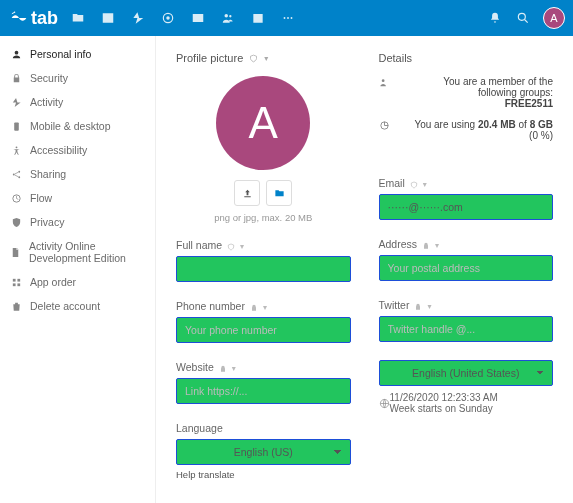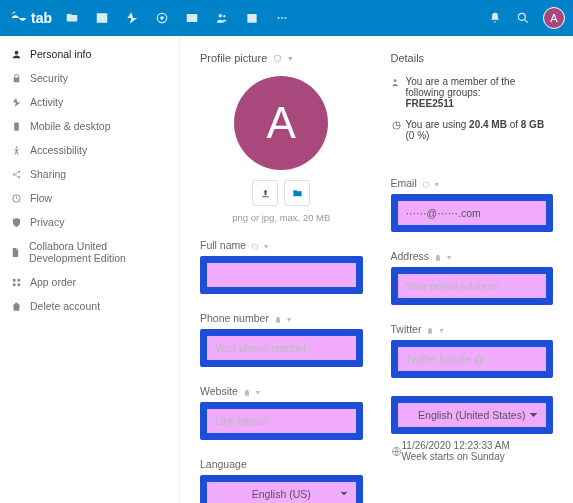--- a/index.html
+++ b/index.html
@@ -1,50 +1,50 @@
 <!DOCTYPE html>
 <html><head>
 <meta charset="utf-8">
 <style>
 * { box-sizing: border-box; margin: 0; padding: 0; font-family: -apple-system, BlinkMacSystemFont, "Segoe UI", Arial, sans-serif; }
 body { background: #fff; font-size: 11px; color: #333; }
 .topbar { height: 36px; background: #0082c9; display: flex; align-items: center; padding: 0 8px; color: #fff; }
 .logo { display: flex; align-items: center; margin-right: 6px; }
 .logo svg { width: 22px; height: 22px; fill: #fff; }
-.logo-text { font-size: 14px; font-weight: 600; color: #fff; margin-left: 1px; }
+.logo-text { font-size: 18px; font-weight: 600; color: #fff; margin-left: 1px; }
 .top-icons { display: flex; gap: 2px; }
 .tico { width: 28px; height: 28px; display: flex; align-items: center; justify-content: center; opacity: .85; cursor: pointer; }
 .tico svg { width: 14px; height: 14px; fill: #fff; }
 .tspacer { flex: 1; }
 .avatar-top { width: 22px; height: 22px; border-radius: 50%; background: #a9487d; color: #fff; display: flex; align-items: center; justify-content: center; font-size: 11px; margin-left: 6px; cursor: pointer; border: 1px solid #fff; }
 .wrap { display: flex; height: calc(503px - 36px); }
-.sidebar { width: 180px; border-right: 1px solid #eee; padding: 6px 0; }
+.sidebar { width: 156px; border-right: 1px solid #eee; padding: 6px 0; }
 .side-item { display: flex; align-items: center; padding: 6px 10px; gap: 8px; color: #6a6a6a; font-size: 10.5px; cursor: pointer; }
 .side-item.active { color: #222; font-weight: 500; }
 .side-item .sicon { width: 12px; display: flex; align-items: center; justify-content: center; }
 .side-item .sicon svg { width: 11px; height: 11px; fill: #888; }
 .side-item.active .sicon svg { fill: #333; }
 .main { flex: 1; padding: 16px 20px; overflow-y: auto; display: flex; gap: 28px; }
 .col { flex: 1; min-width: 0; }
 .section-title { font-size: 11px; color: #555; margin-bottom: 12px; display: flex; align-items: center; gap: 6px; }
 .section-title svg { width: 9px; height: 9px; fill: #aaa; }
 .profile-pic { display: flex; flex-direction: column; align-items: center; margin-bottom: 16px; }
 .big-avatar { width: 94px; height: 94px; border-radius: 50%; background: #a9487d; color: #fff; display: flex; align-items: center; justify-content: center; font-size: 44px; font-weight: 300; }
 .pic-actions { display: flex; gap: 6px; margin-top: 10px; }
 .pic-btn { width: 26px; height: 26px; border: 1px solid #ddd; border-radius: 3px; background: #fff; display: flex; align-items: center; justify-content: center; cursor: pointer; }
 .pic-btn svg { width: 11px; height: 11px; fill: #555; }
 .pic-btn.active svg { fill: #0082c9; }
 .hint { font-size: 9.5px; color: #999; margin-top: 6px; text-align: center; }
 .field { margin-bottom: 18px; }
 .flabel { font-size: 10.5px; color: #666; margin-bottom: 5px; display: flex; align-items: flex-end; gap: 5px; }
 .flabel svg { width: 8px; height: 8px; fill: #bbb; }
-input[type=text], select { width: 100%; padding: 6px 8px; border: 7px solid #1d4ed8; border-radius: 2px; font-size: 10.5px; color: #555; background: #f0abfc; }
+input[type=text], select { width: 100%; padding: 6px 8px; border: 1px solid #1d4ed8; border-radius: 2px; font-size: 10.5px; color: #555; background: #22c55e; }
 input::placeholder { color: #bbb; }
 .field-hint { font-size: 9.5px; color: #999; margin-top: 4px; }
-.details-row { display: flex; align-items: flex-start; gap: 4px; font-size: 10px; color: #444; margin-bottom: 10px; }
+.details-row { display: flex; align-items: flex-start; gap: 16px; font-size: 10px; color: #444; margin-bottom: 10px; text-align: right; }
 .details-row svg { width: 11px; height: 11px; fill: #888; flex-shrink: 0; margin-top: 1px;}
 .details-row b { font-weight: 600; }
 .locale-row { display: flex; align-items: center; font-size: 10px; color: #666; margin-top: 6px; }
 .locale-row svg { width: 11px; height: 11px; fill: #888; }
 select { appearance: none; background-image: linear-gradient(45deg, transparent 50%, #555 50%), linear-gradient(135deg, #555 50%, transparent 50%); background-position: calc(100% - 12px) 10px, calc(100% - 8px) 10px; background-size: 4px 4px, 4px 4px; background-repeat: no-repeat; text-align: center; }
 .link { color: #555; text-decoration: none; font-size: 9.5px; cursor: pointer; }
 </style>
 </head>
 <body>
 
@@ -188,21 +188,21 @@
           </svg>
         </span>
       <span>Privacy</span>
     </div>
     <div class="side-item">
       <span class="sicon">
           <svg viewBox="0 0 24 24">
             <path d="M6 2h9l3 3v17H6zm8 0v4h4"></path>
           </svg>
         </span>
-      <span>Collabora United Development Edition</span>
+      <span>Activity Online Development Edition</span>
     </div>
     <div class="side-item">
       <span class="sicon">
           <svg viewBox="0 0 24 24">
             <rect x="4" y="4" width="6" height="6"></rect>
             <rect x="14" y="4" width="6" height="6"></rect>
             <rect x="4" y="14" width="6" height="6"></rect>
             <rect x="14" y="14" width="6" height="6"></rect>
           </svg>
         </span>

